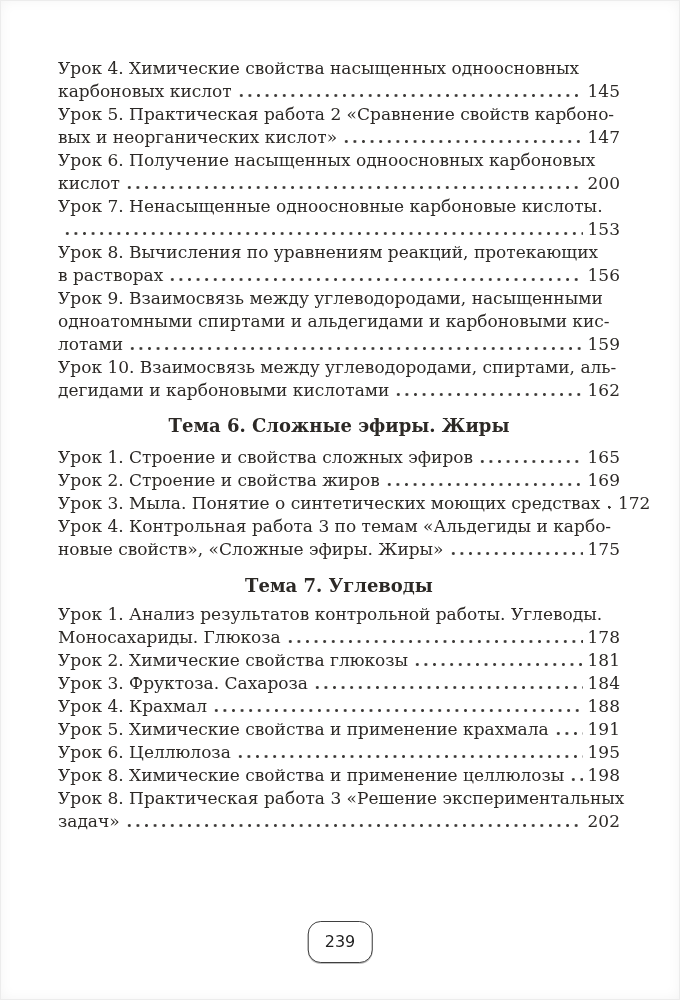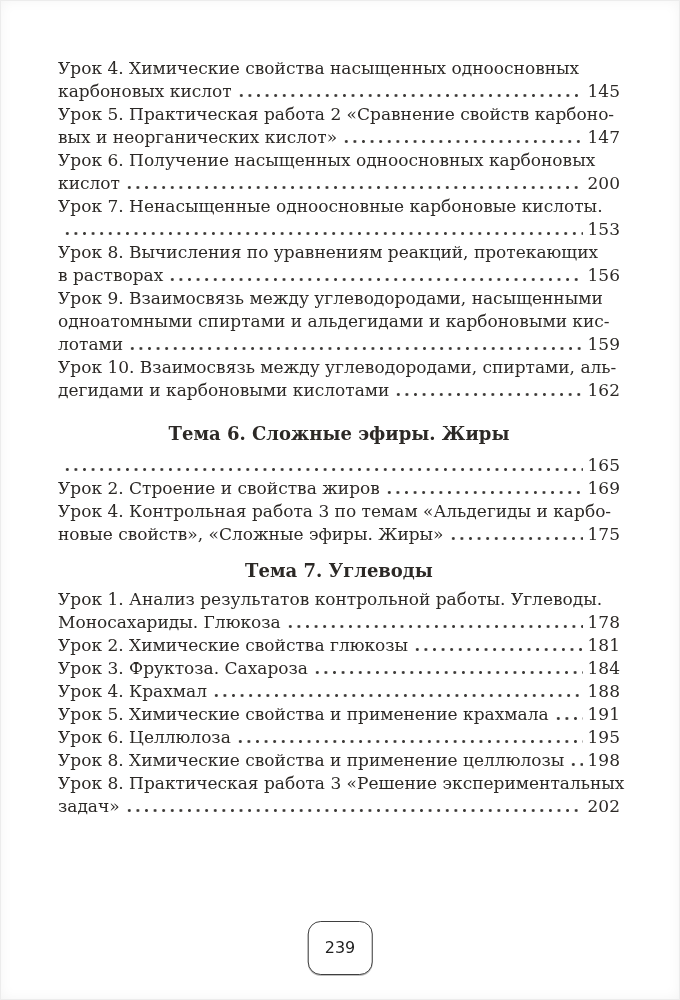--- a/index.html
+++ b/index.html
@@ -47,36 +47,36 @@
   }
   .pg {
     flex: 0 0 34px;
     text-align: right;
   }
   .toc-heading {
     font-size: 18px;
     font-weight: bold;
     text-align: center;
     line-height: 23px;
-    margin-top: 20px;
+    margin-top: 12px;
     margin-bottom: 9px;
   }
   .toc-heading.second {
     margin-top: 13px;
     margin-bottom: 6px;
     text-align: center;
   }
   .page-pill {
     position: absolute;
     left: 50%;
     transform: translateX(-50%);
     top: 921px;
     height: 24px;
     line-height: 24px;
-    padding: 14px 16px;
+    padding: 8px 16px;
     border: 1.5px solid #3f3f3f;
     border-radius: 13px;
     background: #ffffff;
     box-shadow: 0 1px 0 rgba(0,0,0,0.25);
     font-family: "DejaVu Sans", "Liberation Sans", sans-serif;
     font-size: 16px;
     color: #1f1f1f;
   }
 </style>
 </head>
@@ -137,27 +137,33 @@
       <div class="toc-line">
         <span class="toc-text">Урок 10. Взаимосвязь между углеводородами, спиртами, аль-</span>
       </div>
       <div class="toc-line">
         <span class="toc-text">дегидами и карбоновыми кислотами</span>
         <span class="dots"></span>
         <span class="pg">162</span>
       </div>
       <div class="toc-heading">Тема 6. Сложные эфиры. Жиры</div>
       <div class="toc-line">
+        <span class="toc-text">Урок 1. Строение и свойства сложных эфиров</span>
         <span class="dots"></span>
         <span class="pg">165</span>
       </div>
       <div class="toc-line">
         <span class="toc-text">Урок 2. Строение и свойства жиров</span>
         <span class="dots"></span>
         <span class="pg">169</span>
+      </div>
+      <div class="toc-line">
+        <span class="toc-text">Урок 3. Мыла. Понятие о синтетических моющих средствах</span>
+        <span class="dots"></span>
+        <span class="pg">172</span>
       </div>
       <div class="toc-line">
         <span class="toc-text">Урок 4. Контрольная работа 3 по темам «Альдегиды и карбо-</span>
       </div>
       <div class="toc-line">
         <span class="toc-text">новые свойств», «Сложные эфиры. Жиры»</span>
         <span class="dots"></span>
         <span class="pg">175</span>
       </div>
       <div class="toc-heading second">Тема 7. Углеводы</div>

